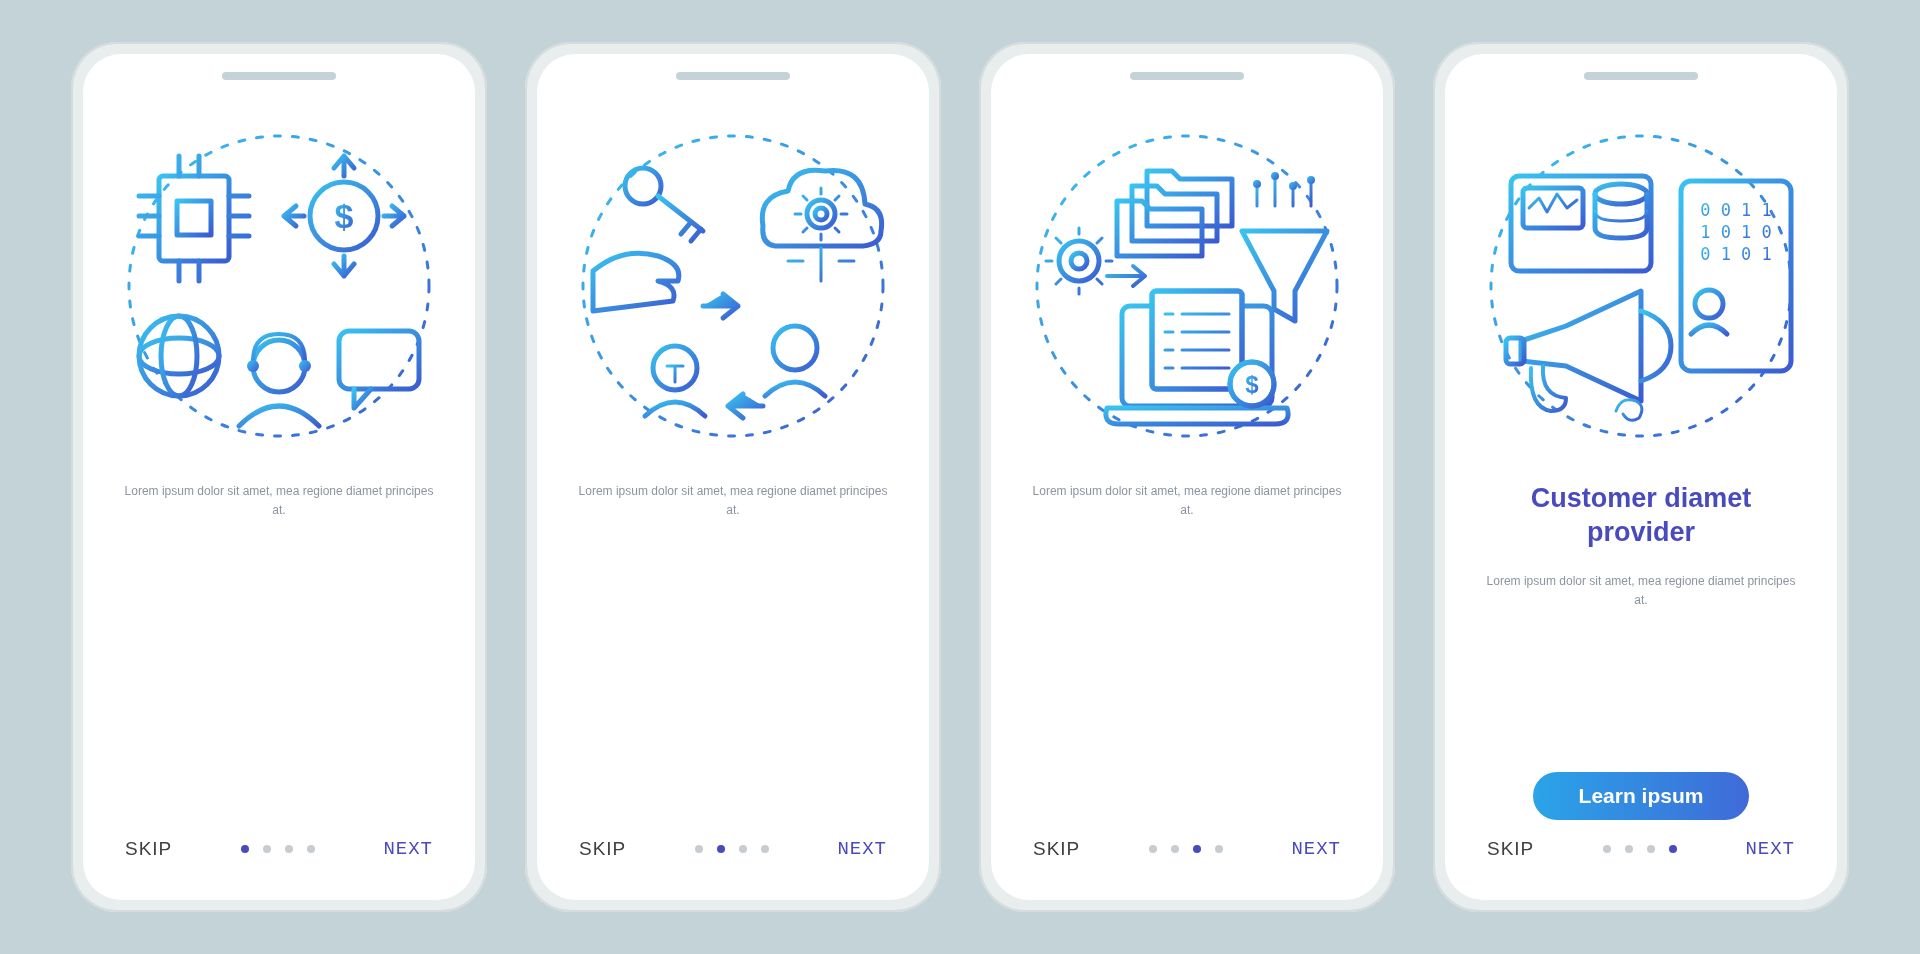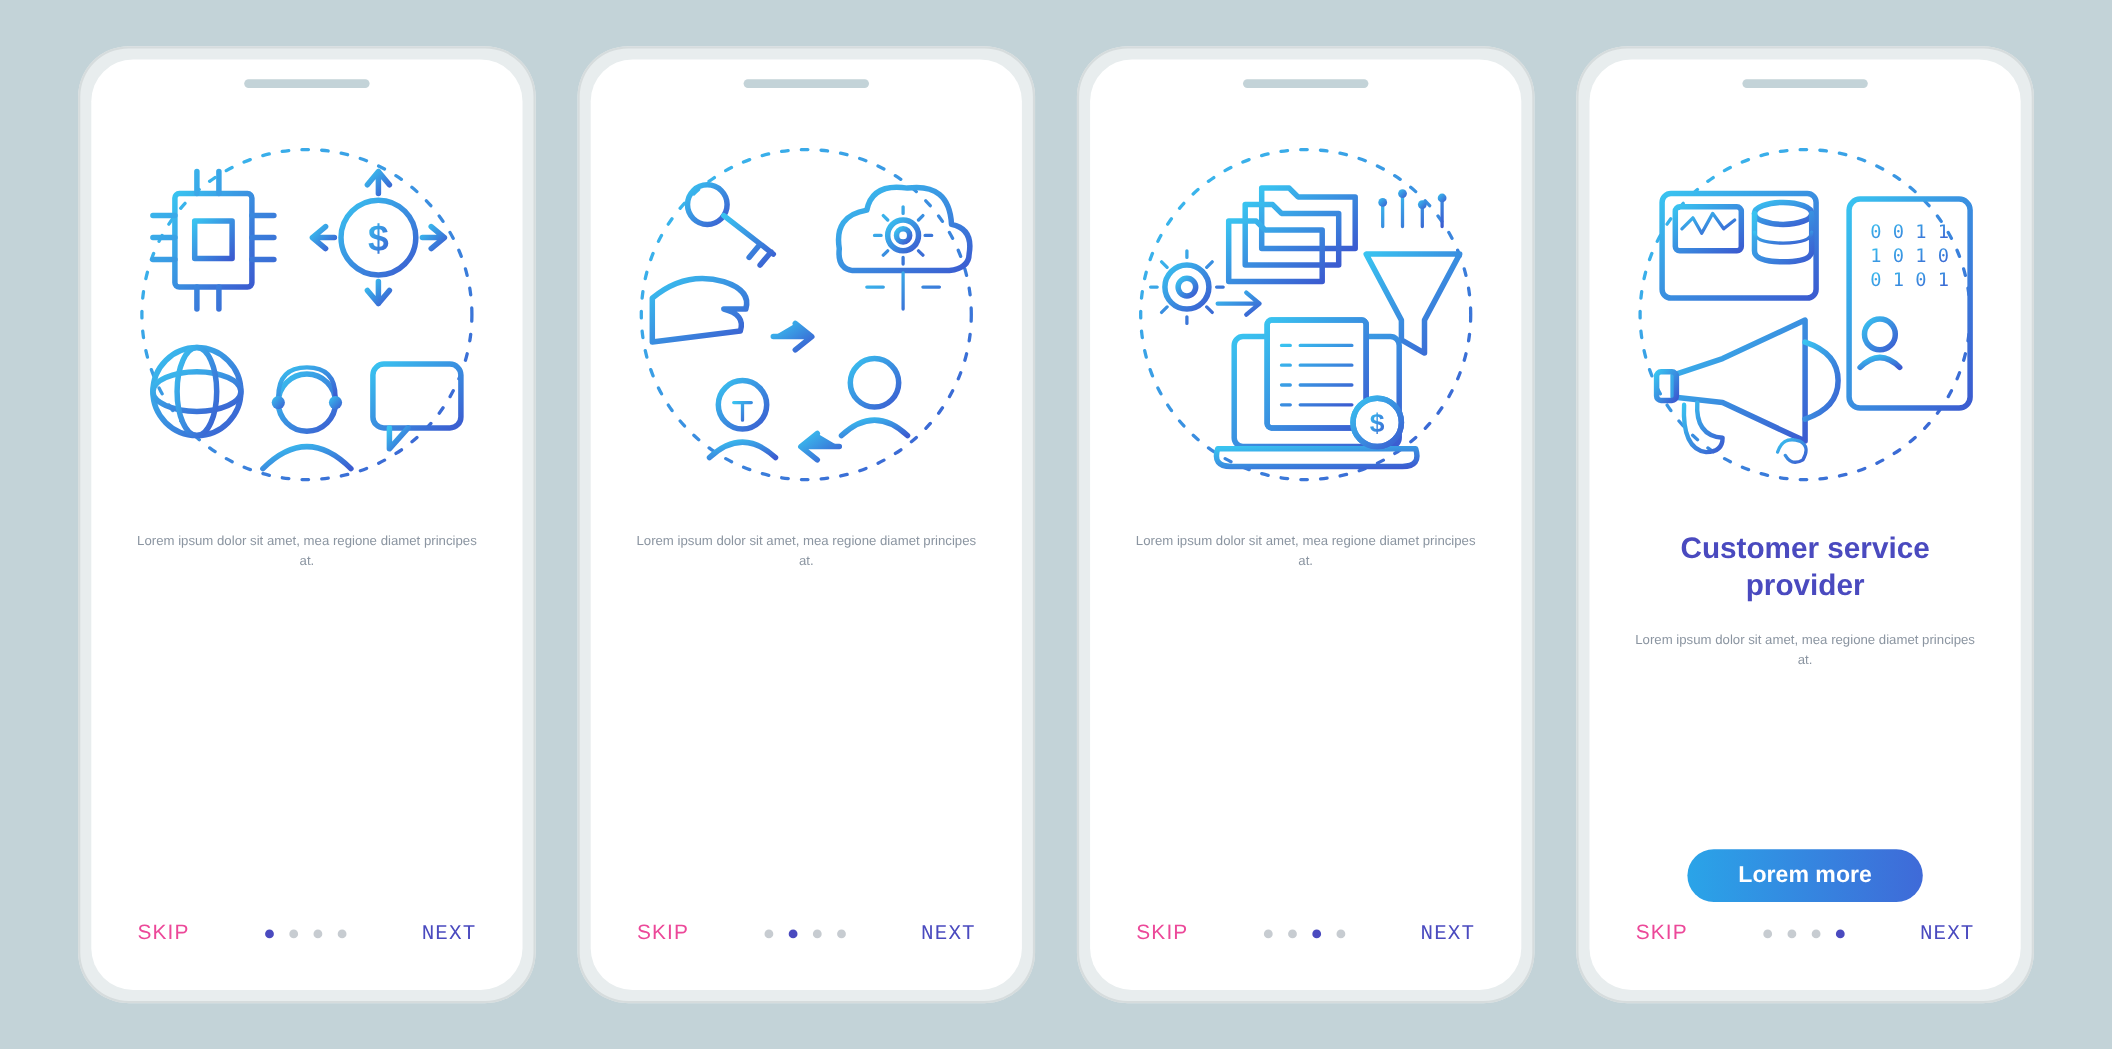--- a/index.html
+++ b/index.html
@@ -79,21 +79,21 @@
   align-items: center;
   justify-content: space-between;
   padding: 0 6px 10px 6px;
 }
 .nav-btn {
   font-size: 19px;
   letter-spacing: 1px;
   font-weight: 500;
   cursor: pointer;
 }
-.skip { color: #ec4899; }
+.skip { color: #404040; }
 .next { color: #4a4abf; font-family: Liberation Mono, monospace; }
 .dots { display: flex; gap: 14px; }
 .dot {
   width: 8px; height: 8px; border-radius: 50%;
   background: #c7ccd1;
 }
 .dot.active { background: #4a4abf; }
 .learn {
   background: linear-gradient(90deg,#2aa4e8 0%,#3f6ad8 100%);
   color: #fff;
@@ -322,24 +322,24 @@
 
         <g>
           <path d="M50 225 L95 210 L170 175 L170 285 L95 250 L50 245 Z"></path>
           <rect x="35" y="222" width="18" height="26" rx="4"></rect>
           <path d="M72 250 Q70 280 95 282 Q95 295 80 295 Q58 292 60 252" stroke-width="4"></path>
           <path d="M170 195 Q200 205 200 230 Q200 255 170 265"></path>
           <path d="M145 295 Q150 280 165 285 Q175 290 168 302 Q158 308 152 298" stroke-width="3"></path>
         </g>
       </g>
     </svg>
-    <div class="title">Customer service provider</div>
+    <div class="title">Customer diamet provider</div>
     <div class="desc">Lorem ipsum dolor sit amet, mea regione diamet principes at.</div>
     <div class="learn-spacer"></div>
-    <button class="learn">Lorem more</button>
+    <button class="learn">Learn ipsum</button>
     <div class="nav">
       <span class="nav-btn skip">SKIP</span>
       <div class="dots">
         <span class="dot"></span>
         <span class="dot"></span>
         <span class="dot"></span>
         <span class="dot active"></span>
       </div>
       <span class="nav-btn next">NEXT</span>
     </div>

